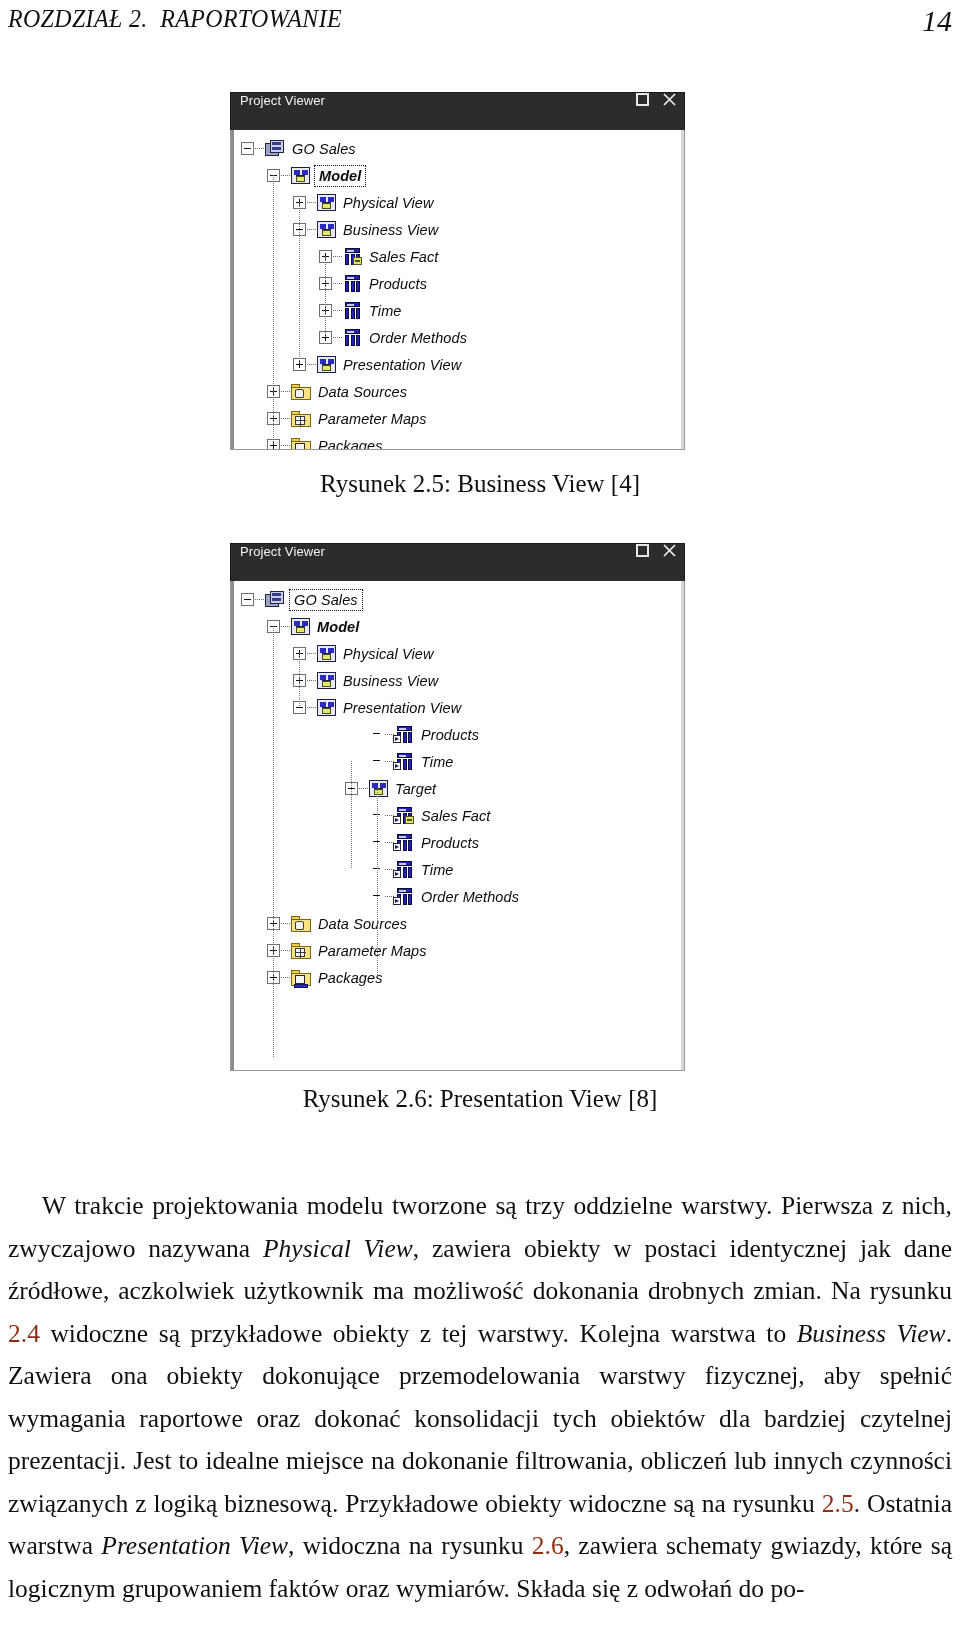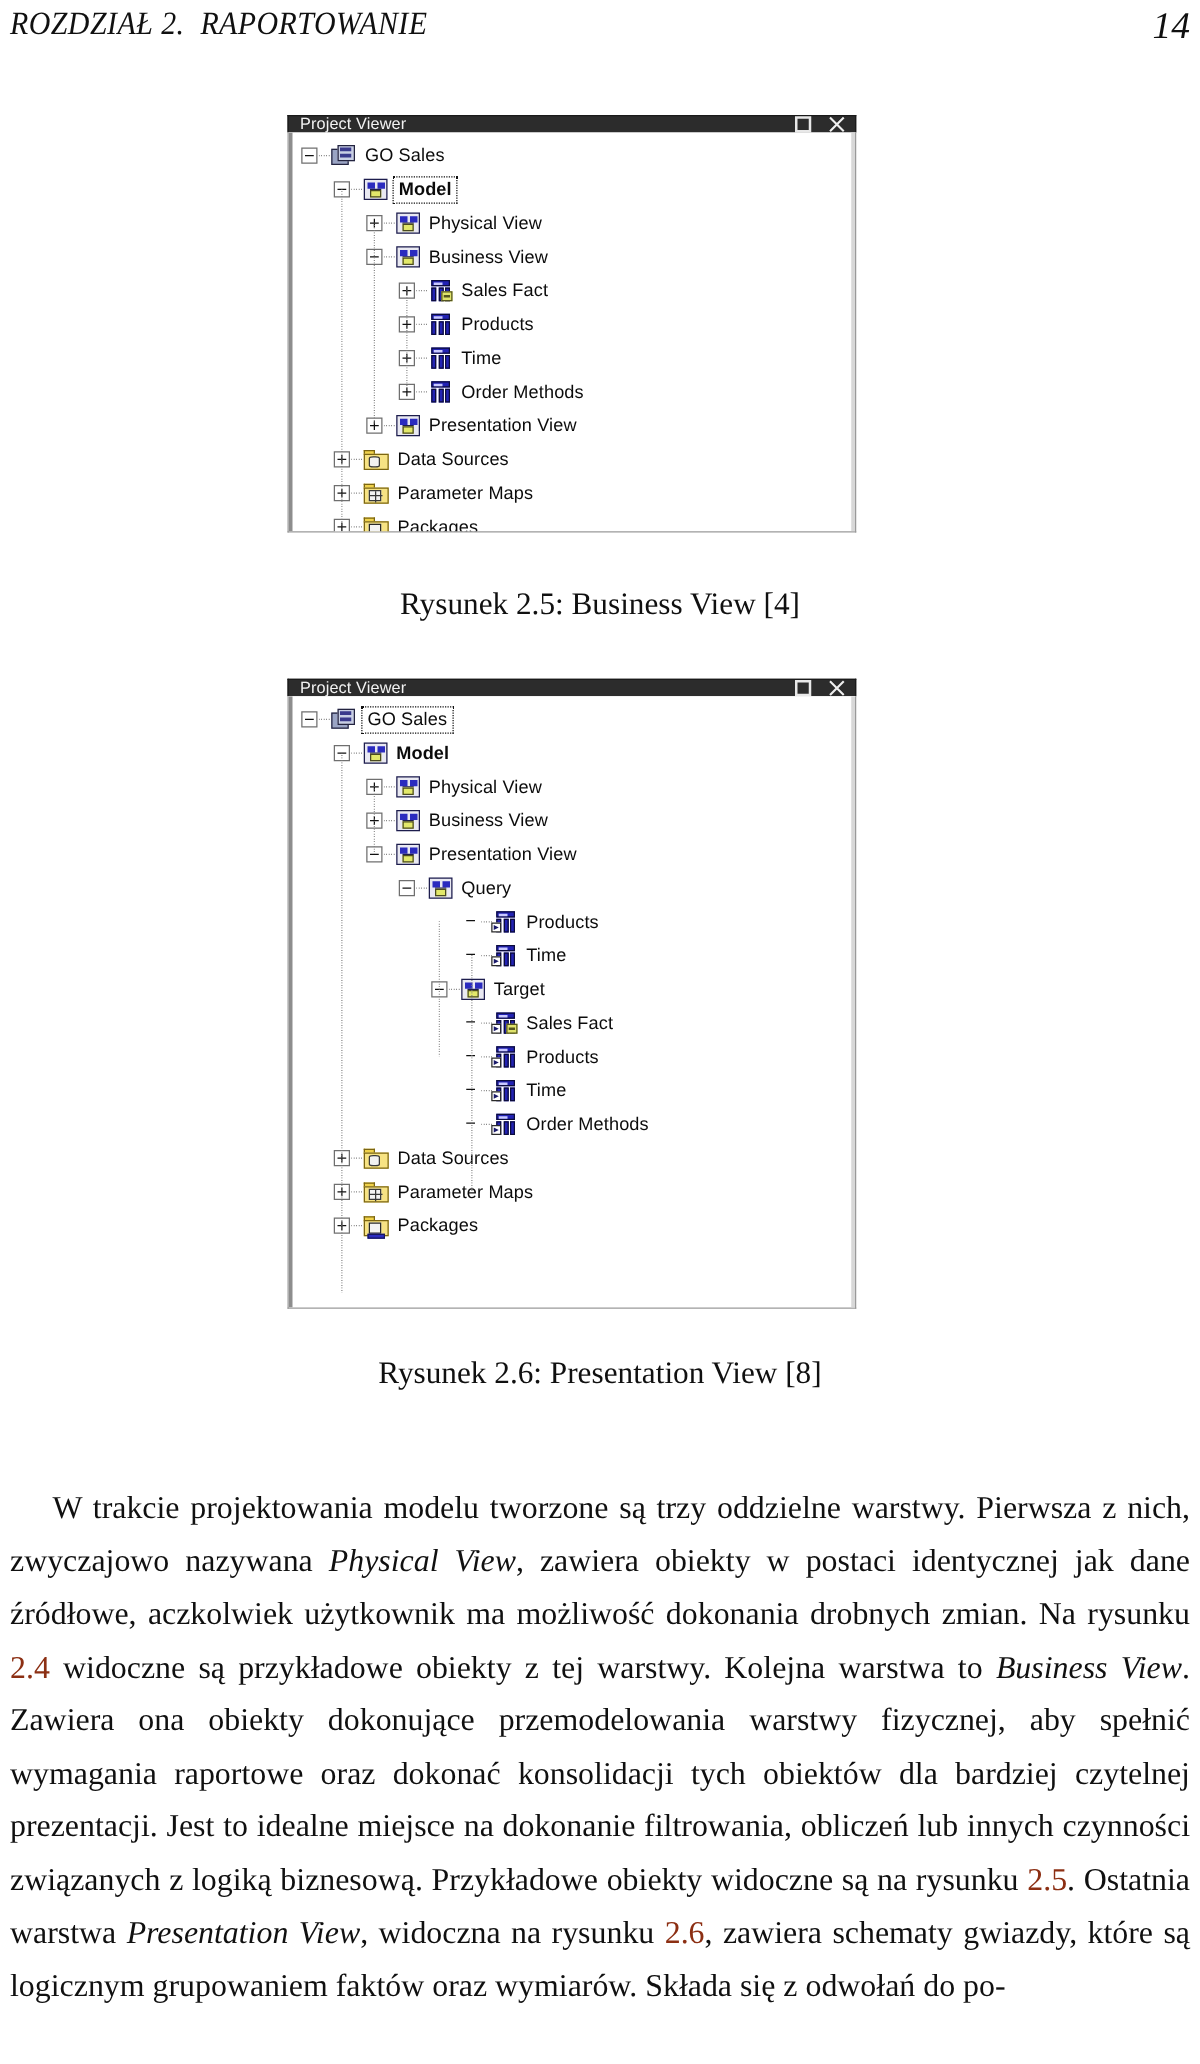--- a/index.html
+++ b/index.html
@@ -28,22 +28,22 @@
   }
 
   
   .figure{position:absolute;left:230px;}
   .fig-frame{
     position:relative;
     background:#ffffff;
     box-sizing:border-box;
   }
   .titlebar{
-    height:14px;background:#2c2c2c;
-    display:flex;align-items:flex-end;
+    height:38px;background:#2c2c2c;
+    display:flex;align-items:flex-start;
     padding:0 6px 0 9px;
     box-sizing:border-box;
     border:1px solid #1a1a1a;
     border-bottom:none;
   }
   .titlebar .tb-text{
     color:#f2f2f2;font-family:"Liberation Sans","DejaVu Sans",sans-serif;
     font-size:13px;flex:1;letter-spacing:.1px;
   }
   .tb-btns{display:flex;align-items:center;gap:14px;padding-right:2px;}
@@ -65,21 +65,21 @@
     position:absolute;left:0;top:0;bottom:0;width:3px;background:#8d8d8d;
   }
   .rightrail{
     position:absolute;right:0;top:0;bottom:0;width:3px;background:#d8d8d8;
   }
 
   .row{
     height:27px;display:flex;align-items:center;
     font-family:"Liberation Sans","DejaVu Sans",sans-serif;
     font-size:14.5px;color:#0b0b0b;
-    white-space:nowrap;position:relative;
+    white-space:nowrap;position:relative;font-style:italic;
   }
   .row .lbl{margin-left:7px;letter-spacing:.1px;}
   .row.bold .lbl{font-weight:bold;}
   .row .lbl.focus{
     outline:1px dotted #111;outline-offset:2px;
     padding:0 2px;
   }
 
   
   .exp{
@@ -406,31 +406,20 @@
           <span class="exp"></span>
           <span class="dash"></span>
           <span class="ico ico-view">
             <span class="b1"></span>
             <span class="b2"></span>
             <span class="conn"></span>
             <span class="y"></span>
           </span>
           <span class="lbl">Presentation View</span>
         </div>
-        <div class="row" style="padding-left: 88px;">
-          <span class="exp"></span>
-          <span class="dash"></span>
-          <span class="ico ico-view">
-            <span class="b1"></span>
-            <span class="b2"></span>
-            <span class="conn"></span>
-            <span class="y"></span>
-          </span>
-          <span class="lbl">Query</span>
-        </div>
         <div class="row" style="padding-left: 140px;">
           <span class="exp none"></span>
           <span class="dash"></span>
           <span class="ico ico-table shortcut">
             <span class="hdr">
               <i></i>
             </span>
             <span class="col c1"></span>
             <span class="col c2"></span>
             <span class="col c3"></span>

